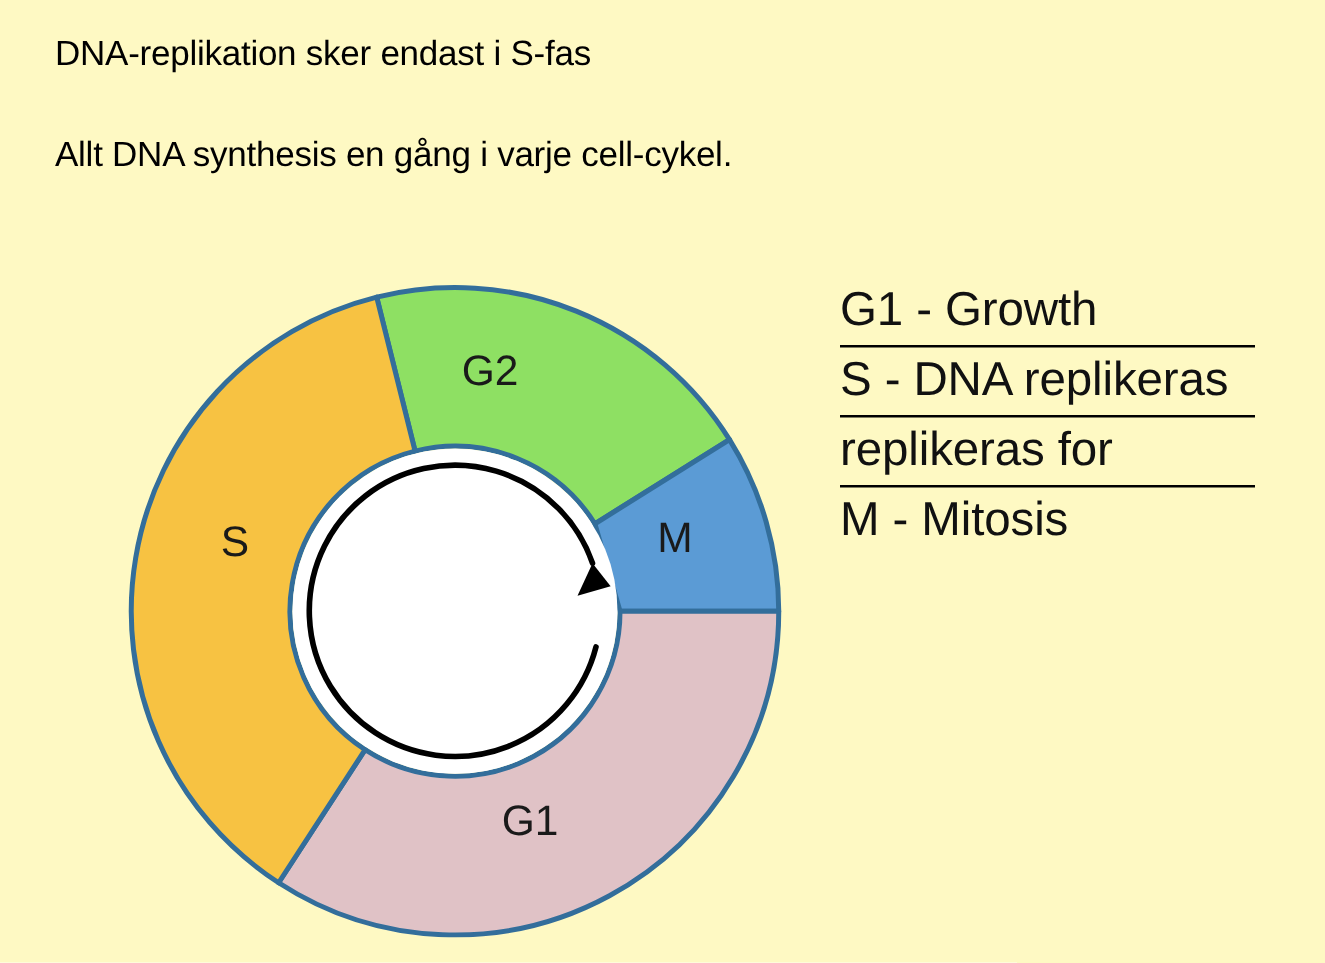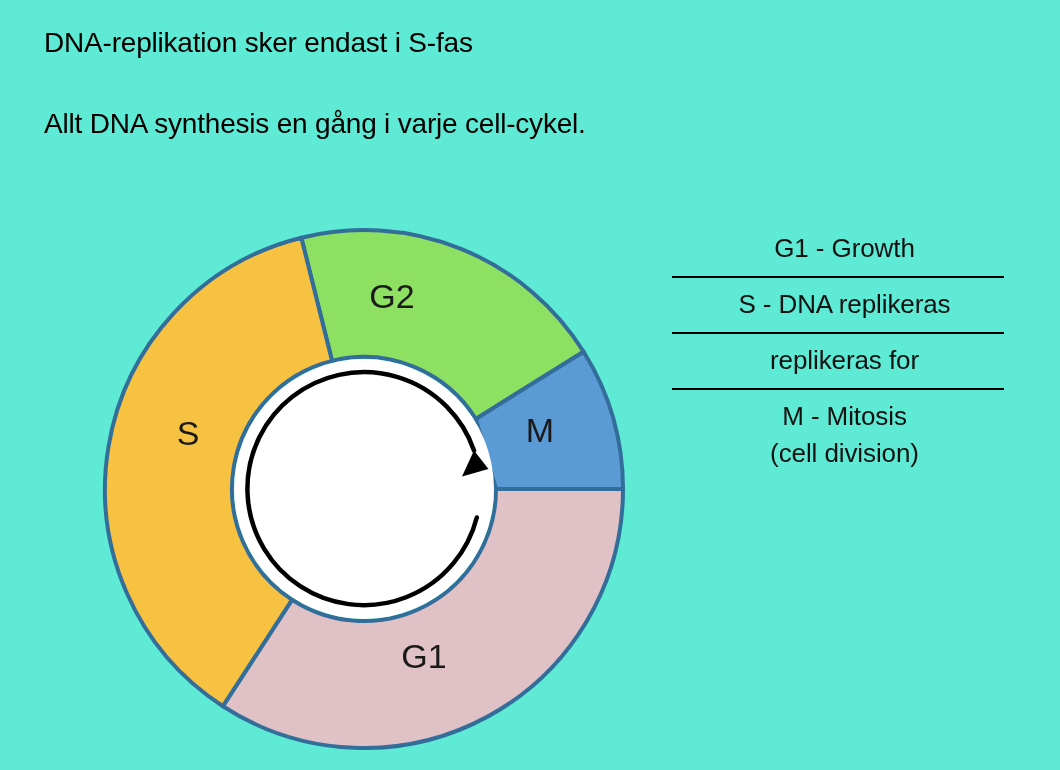--- a/index.html
+++ b/index.html
@@ -13,21 +13,21 @@
     height: 770px;
     overflow: hidden;
     font-family: "Liberation Sans", sans-serif;
     color: #000000;
     position: relative;
   }
 
   .slide {
     position: absolute;
     inset: 0;
-    background: #5eead4;
+    background: #fef9c3;
     text-decoration: underline;
   }
 
   
   .text-block {
     position: absolute;
     left: 44px;
     top: 26px;
     width: 860px;
   }
@@ -75,26 +75,25 @@
   }
 
   
   .legend {
     position: absolute;
     left: 672px;
     top: 27px;
     width: 345px;
   }
   .legend-row {
-    font-size: 26px;
+    font-size: 38px;
     line-height: 37px;
     color: #111111;
     padding: 8px 0 9px 0;
     letter-spacing: -0.1px;
-    text-align: center;
   }
   .legend-rule {
     height: 0;
     border-top: 2.5px solid #000000;
     width: 332px;
     margin: 0;
   }
   .legend-line {
     display: block;
     white-space: nowrap;
@@ -169,19 +168,18 @@
       </div>
       <div class="legend-rule"></div>
 
       <div class="legend-row">
         <span class="legend-line">replikeras for</span>
       </div>
       <div class="legend-rule"></div>
 
       <div class="legend-row">
         <span class="legend-line">M - Mitosis</span>
-        <span class="legend-line">(cell division)</span>
       </div>
 
     </div>
 
   </div>
 </div>
 
 </body></html>

